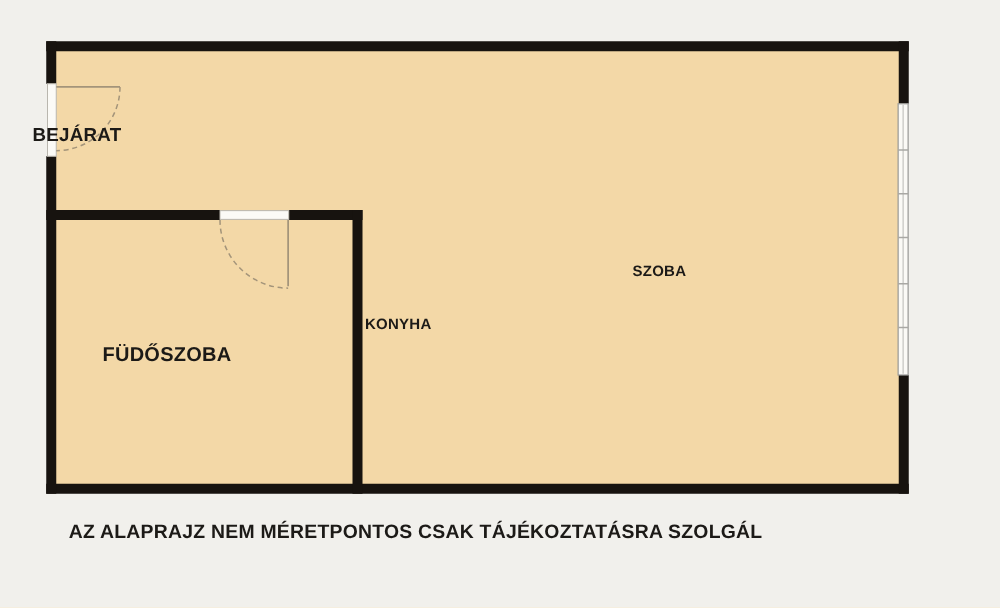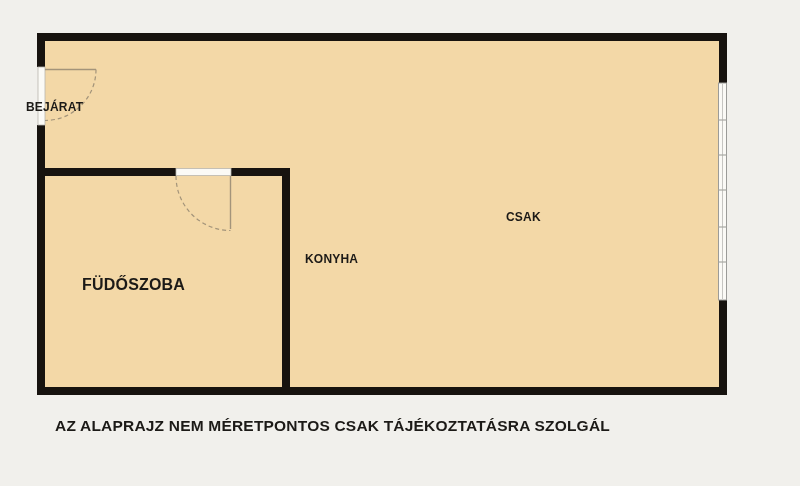--- a/index.html
+++ b/index.html
@@ -10,23 +10,23 @@
   .canvas{
     position:relative; width:800px; height:486px; overflow:hidden;
     background:var(--bg);
     font-family:"Liberation Sans", sans-serif;
   }
   .plan{position:absolute; left:0; top:0; width:800px; height:486px;}
   .room-label{
     position:absolute; color:var(--label); font-weight:bold;
     white-space:nowrap; letter-spacing:.2px;
   }
-  .lbl-entrance{left:26px; top:100px; font-size:12px;}
+  .lbl-entrance{left:26px; top:100px; font-size:15px;}
   .lbl-bathroom{left:82px; top:276px; font-size:16px;}
-  .lbl-kitchen{left:305px; top:252px; font-size:12px;}
+  .lbl-kitchen{left:292px; top:252px; font-size:12px;}
   .lbl-living{left:506px; top:210px; font-size:12px;}
   .watermark{
     position:absolute; left:299px; top:161px; width:200px; height:170px;
     color:var(--watermark); text-align:center; pointer-events:none;
   }
   .wm-roof{position:absolute; left:0; top:0; width:200px; height:30px;}
   .wm-monogram{
     position:absolute; left:0; top:25px; width:200px; line-height:96px; height:96px;
     font-family:"DejaVu Sans", sans-serif; font-weight:bold; font-size:96px;
     letter-spacing:-3px; transform:scaleX(0.58); transform-origin:50% 50%;
@@ -89,17 +89,17 @@
       <line x1="718.5" y1="155" x2="726.5" y2="155" stroke="#a9a8a4" stroke-width="1.2"></line>
       <line x1="718.5" y1="190" x2="726.5" y2="190" stroke="#a9a8a4" stroke-width="1.2"></line>
       <line x1="718.5" y1="227" x2="726.5" y2="227" stroke="#a9a8a4" stroke-width="1.2"></line>
       <line x1="718.5" y1="262" x2="726.5" y2="262" stroke="#a9a8a4" stroke-width="1.2"></line>
     </g>
   </svg>
 
   <div class="room-label lbl-entrance">BEJÁRAT</div>
   <div class="room-label lbl-bathroom">FÜDŐSZOBA</div>
   <div class="room-label lbl-kitchen">KONYHA</div>
-  <div class="room-label lbl-living">CSAK</div>
+  <div class="room-label lbl-living">SZOBA</div>
 
 
   <div class="disclaimer">AZ ALAPRAJZ NEM MÉRETPONTOS CSAK TÁJÉKOZTATÁSRA SZOLGÁL</div>
 </div>
 
 </body></html>

